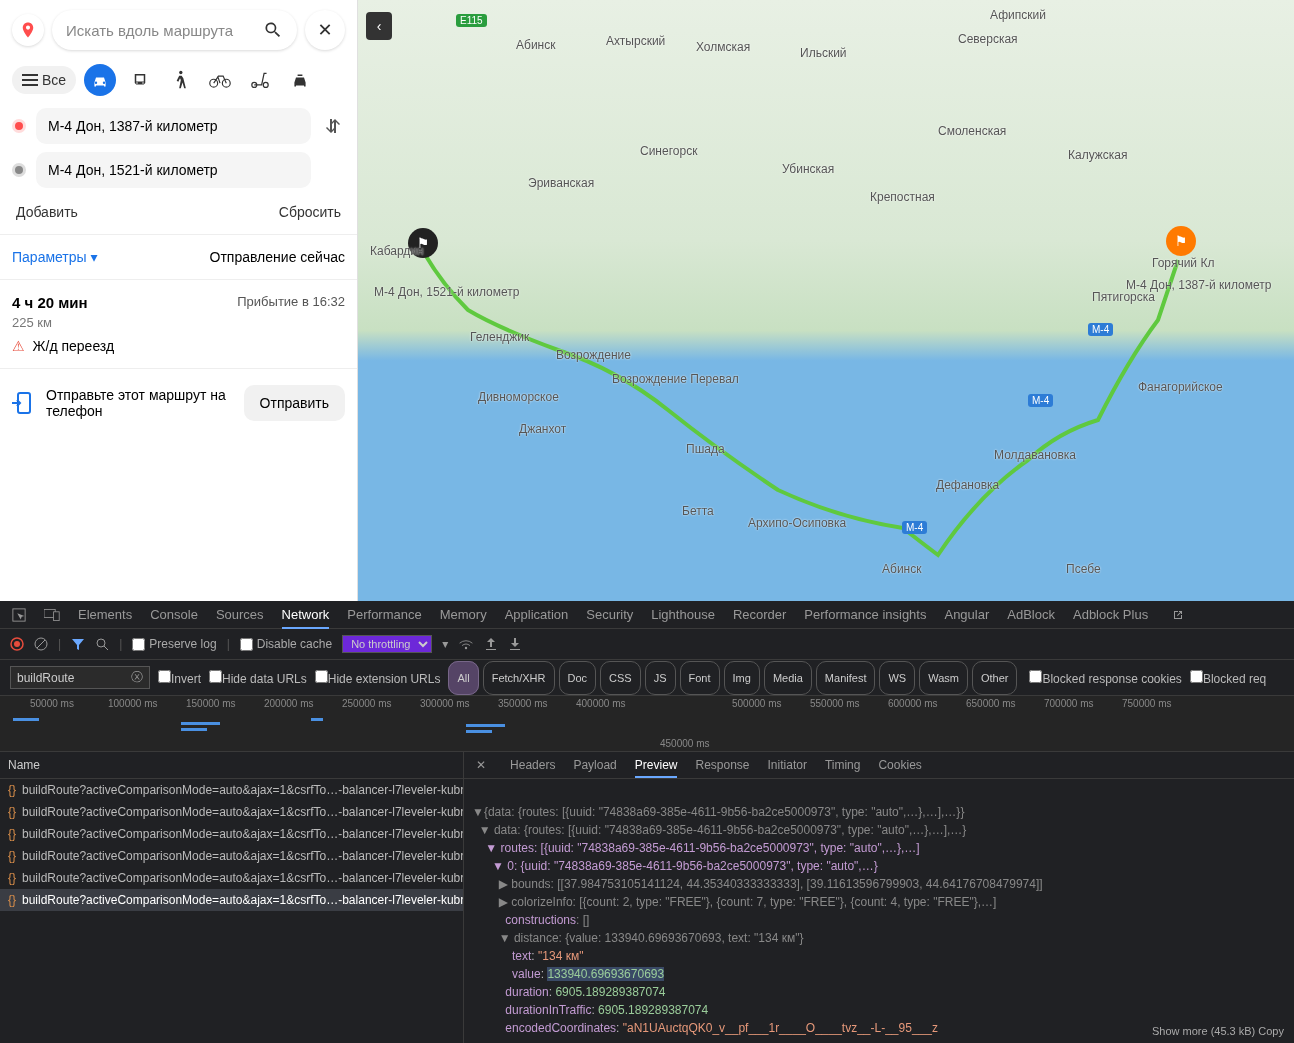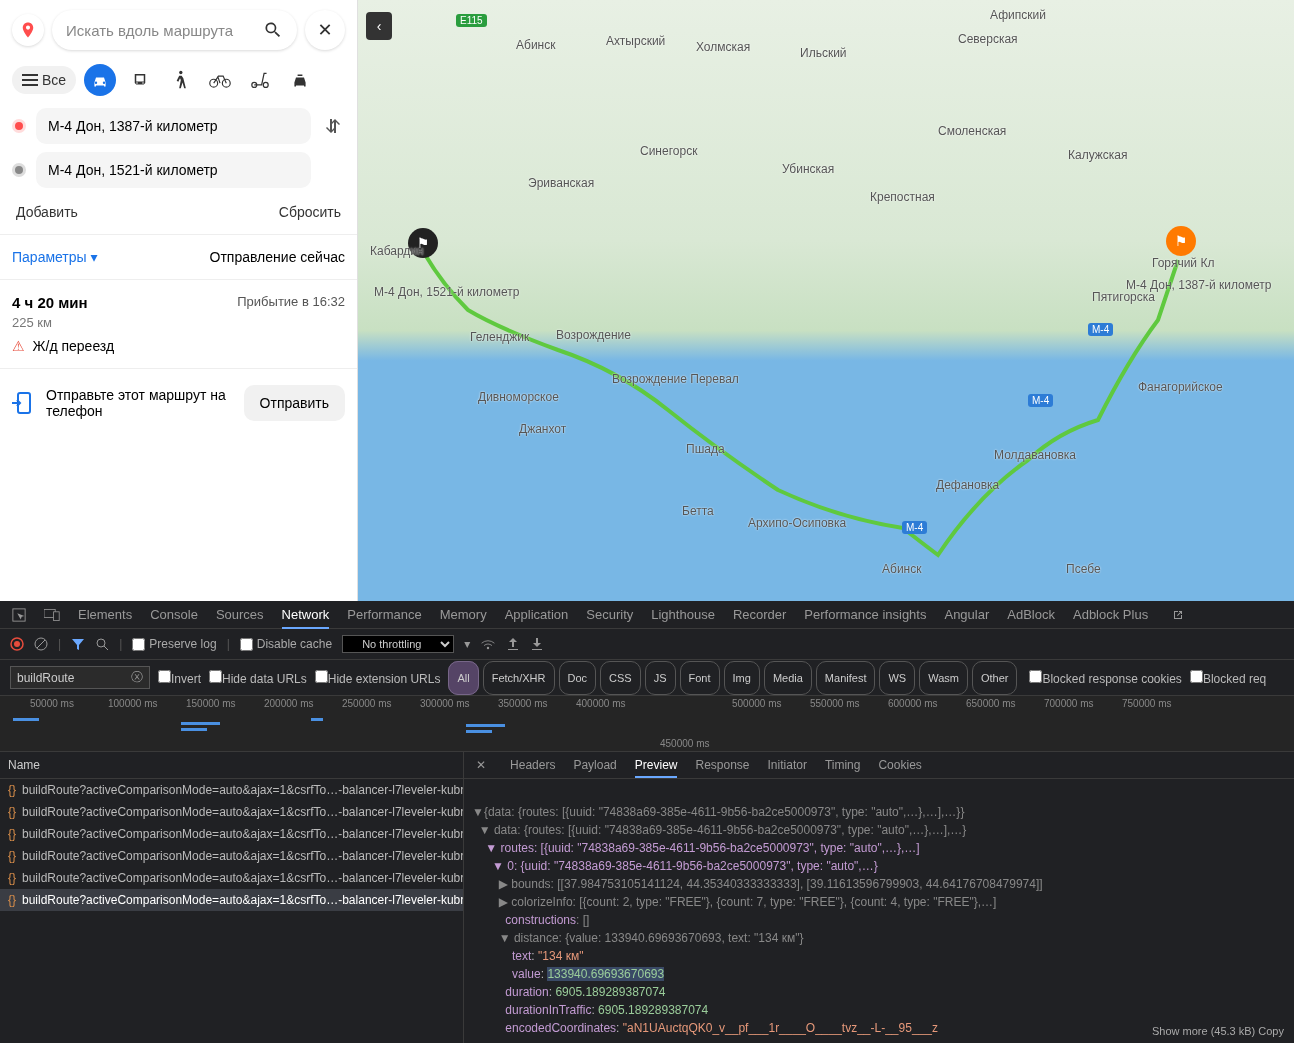--- a/index.html
+++ b/index.html
@@ -63,21 +63,21 @@
 .map-pin.orange { background: #ff7a00; }
 .road-sf { position: absolute; background: #2d7cd6; color: #fff; font-size: 10px; padding: 1px 4px; border-radius: 3px; }
 
 
 .dt { flex: 1; background: #202124; color: #bbb; font-family: Menlo, Consolas, monospace; font-size: 12px; display: flex; flex-direction: column; }
 .dt-tabs { display: flex; align-items: center; gap: 18px; padding: 6px 12px; border-bottom: 1px solid #3a3a3a; font-size: 13px; }
 .dt-tabs .tab { color: #999; }
 .dt-tabs .tab.active { color: #fff; border-bottom: 2px solid #6aa8ff; padding-bottom: 5px; }
 .dt-toolbar { display: flex; align-items: center; gap: 10px; padding: 6px 10px; border-bottom: 1px solid #3a3a3a; font-size: 12px; }
 .dt-toolbar .cb { display: flex; align-items: center; gap: 4px; color: #aaa; }
-.dt-toolbar select { background: #000000; color: #ccc; border: 1px solid #555; font-size: 11px; padding: 1px 15px; }
+.dt-toolbar select { background: #6d28d9; color: #ccc; border: 1px solid #555; font-size: 11px; padding: 1px 4px; }
 .dt-filter { display: flex; align-items: center; gap: 8px; padding: 6px 10px; border-bottom: 1px solid #3a3a3a; flex-wrap: nowrap; }
 .dt-filter .inp { background: #2b2b2b; border: 1px solid #555; padding: 2px 6px; color: #ccc; width: 140px; display: flex; justify-content: space-between; align-items: center; }
 .dt-filter .pill { border: 1px solid #555; border-radius: 10px; padding: 10px 8px; color: #ccc; font-size: 11px; }
 .dt-filter .pill.active { background: #546; border-color: #768; }
 .dt-timeline { height: 56px; border-bottom: 1px solid #3a3a3a; position: relative; padding-top: 4px; background: #252525; }
 .dt-timeline .tick { position: absolute; top: 2px; font-size: 10px; color: #888; }
 .dt-timeline .bar { position: absolute; height: 3px; background: #4a90e2; top: 22px; }
 
 .dt-cols { flex: 1; display: flex; }
 .dt-reqs { width: 464px; border-right: 1px solid #3a3a3a; display: flex; flex-direction: column; }
@@ -239,21 +239,21 @@
         <div class="map-label" style="left: 442px; top: 46px;">Ильский</div>
         <div class="map-label" style="left: 600px; top: 32px;">Северская</div>
         <div class="map-label" style="left: 170px; top: 176px;">Эриванская</div>
         <div class="map-label" style="left: 282px; top: 144px;">Синегорск</div>
         <div class="map-label" style="left: 424px; top: 162px;">Убинская</div>
         <div class="map-label" style="left: 512px; top: 190px;">Крепостная</div>
         <div class="map-label" style="left: 580px; top: 124px;">Смоленская</div>
         <div class="map-label" style="left: 710px; top: 148px;">Калужская</div>
         <div class="map-label" style="left: 112px; top: 330px;">Геленджик</div>
         <div class="map-label" style="left: 12px; top: 244px;">Кабардин</div>
-        <div class="map-label" style="left: 198px; top: 328px;">Возрождение</div>
+        <div class="map-label" style="left: 198px; top: 348px;">Возрождение</div>
         <div class="map-label" style="left: 254px; top: 372px;">Возрождение Перевал</div>
         <div class="map-label" style="left: 120px; top: 390px;">Дивноморское</div>
         <div class="map-label" style="left: 161px; top: 422px;">Джанхот</div>
         <div class="map-label" style="left: 328px; top: 442px;">Пшада</div>
         <div class="map-label" style="left: 324px; top: 504px;">Бетта</div>
         <div class="map-label" style="left: 390px; top: 516px;">Архипо-Осиповка</div>
         <div class="map-label" style="left: 524px; top: 562px;">Абинск</div>
         <div class="map-label" style="left: 708px; top: 562px;">Псебе</div>
         <div class="map-label" style="left: 578px; top: 478px;">Дефановка</div>
         <div class="map-label" style="left: 636px; top: 448px;">Молдавановка</div>

